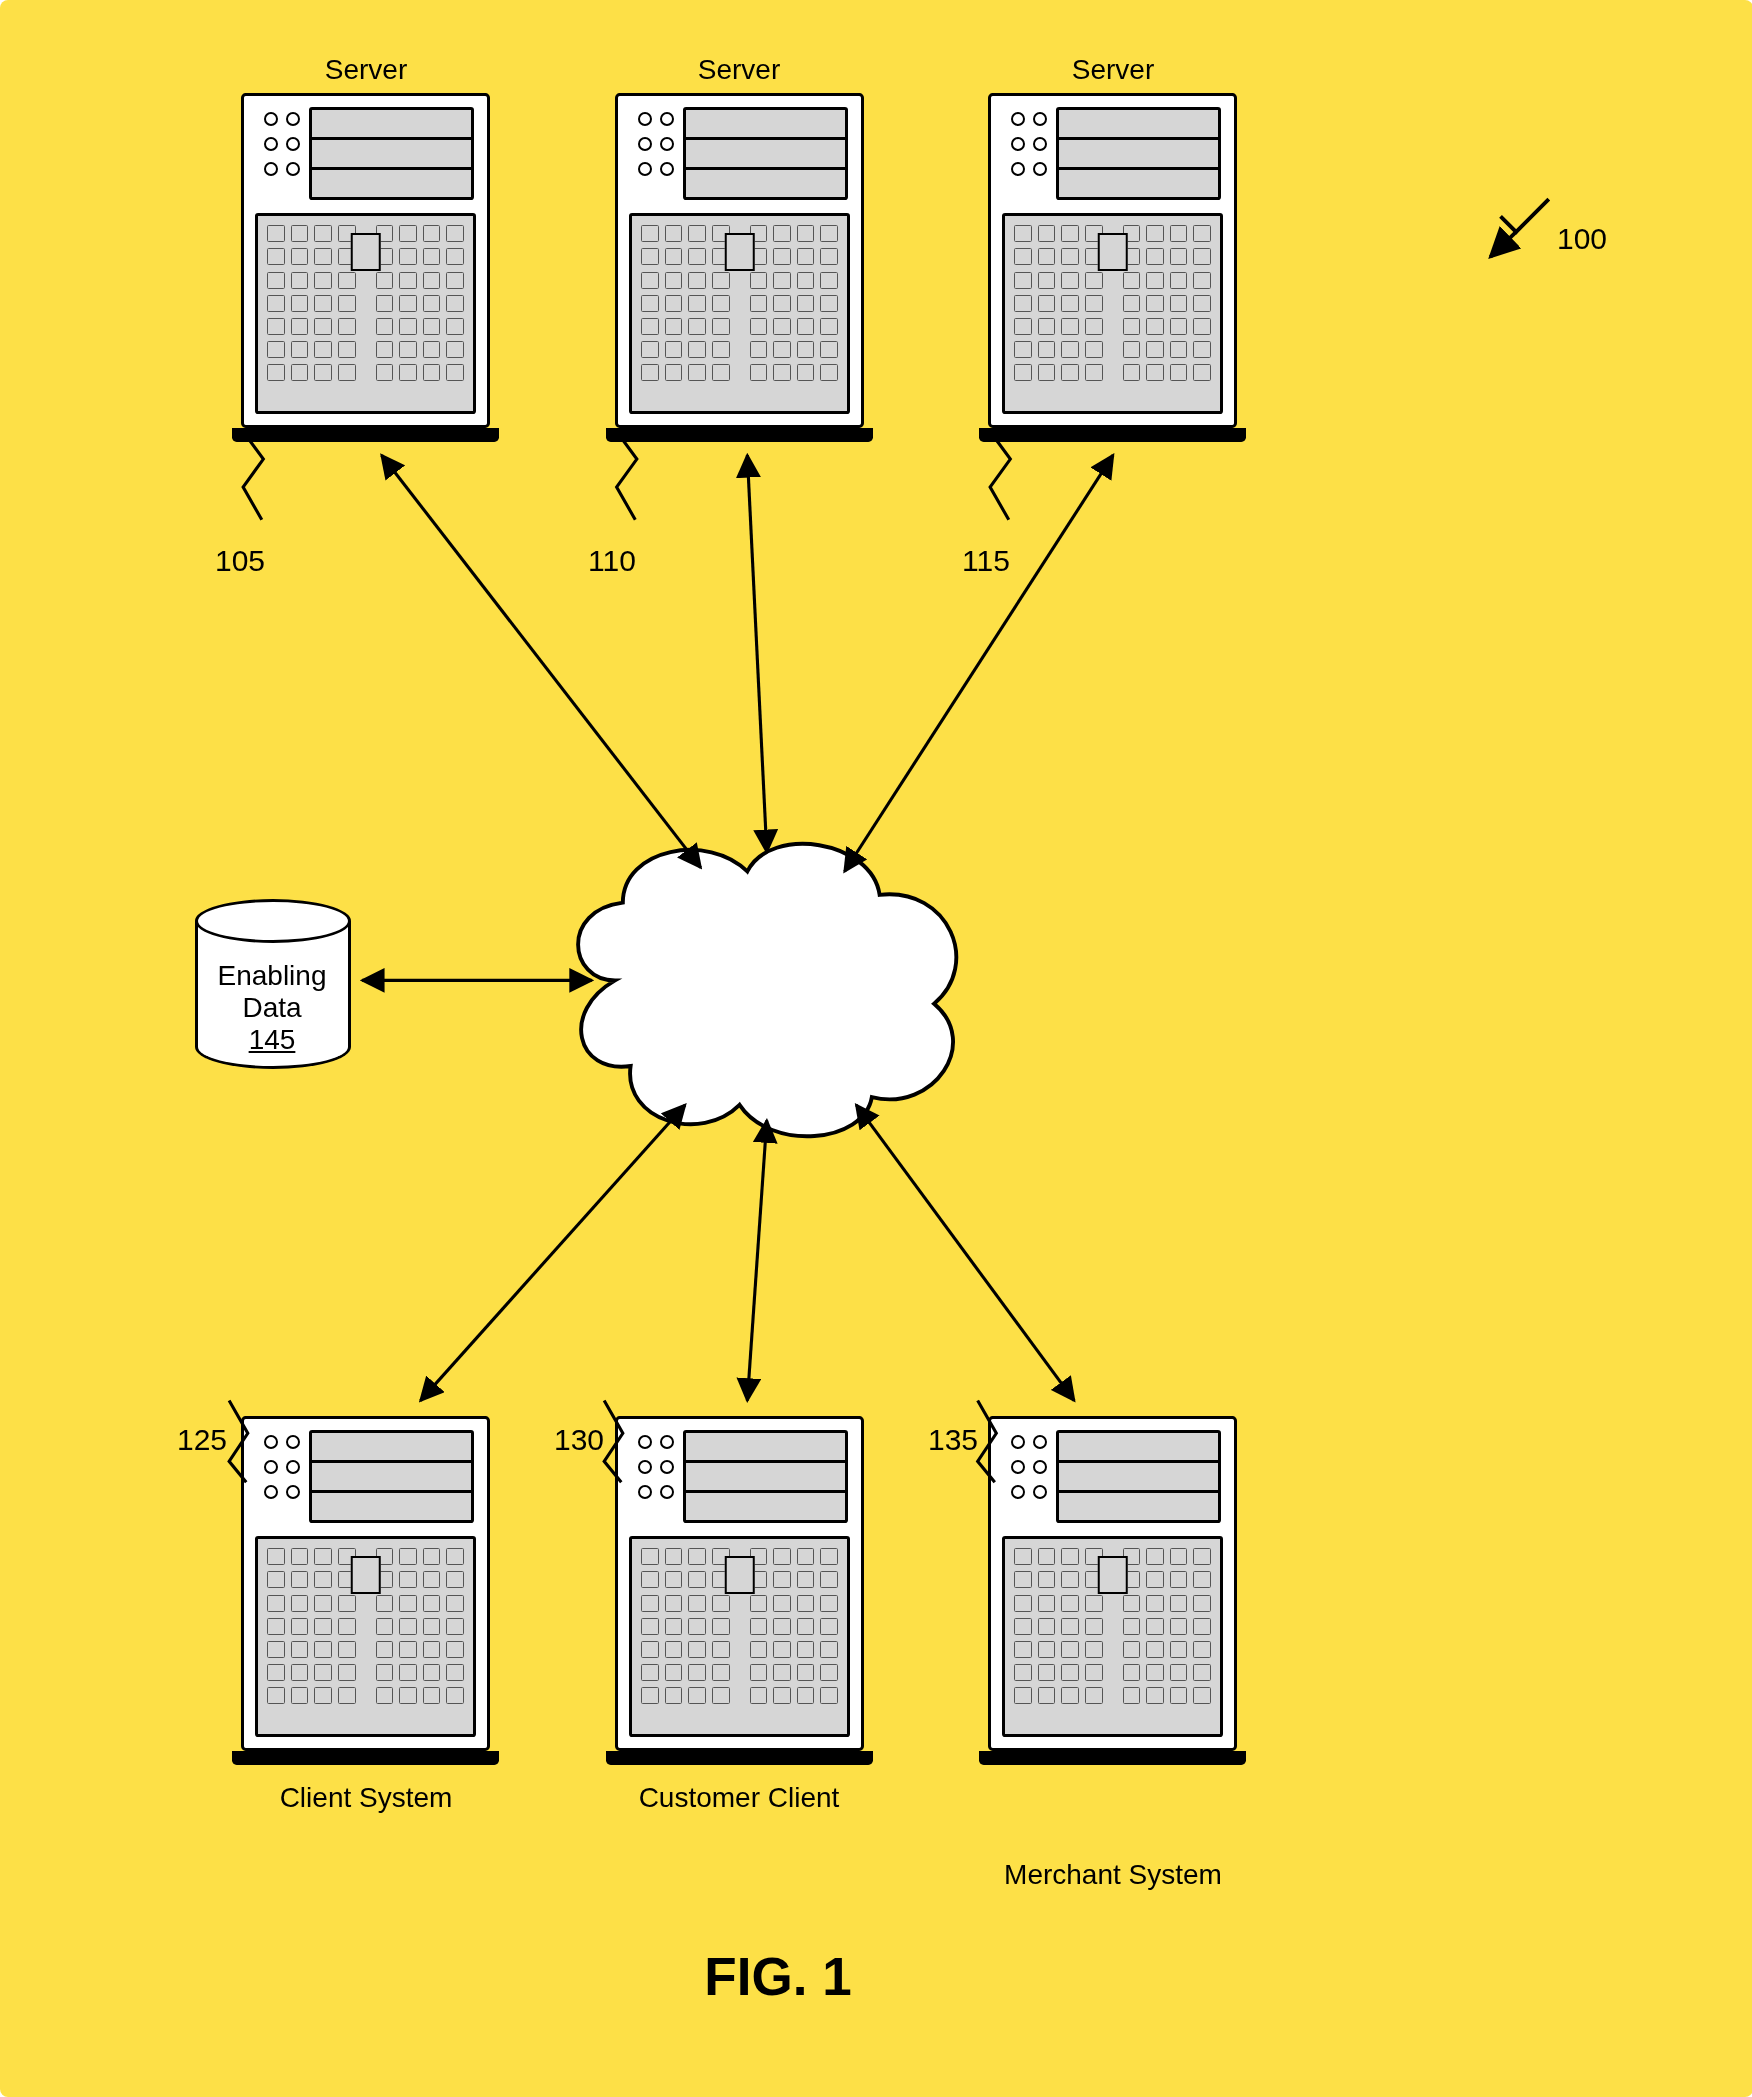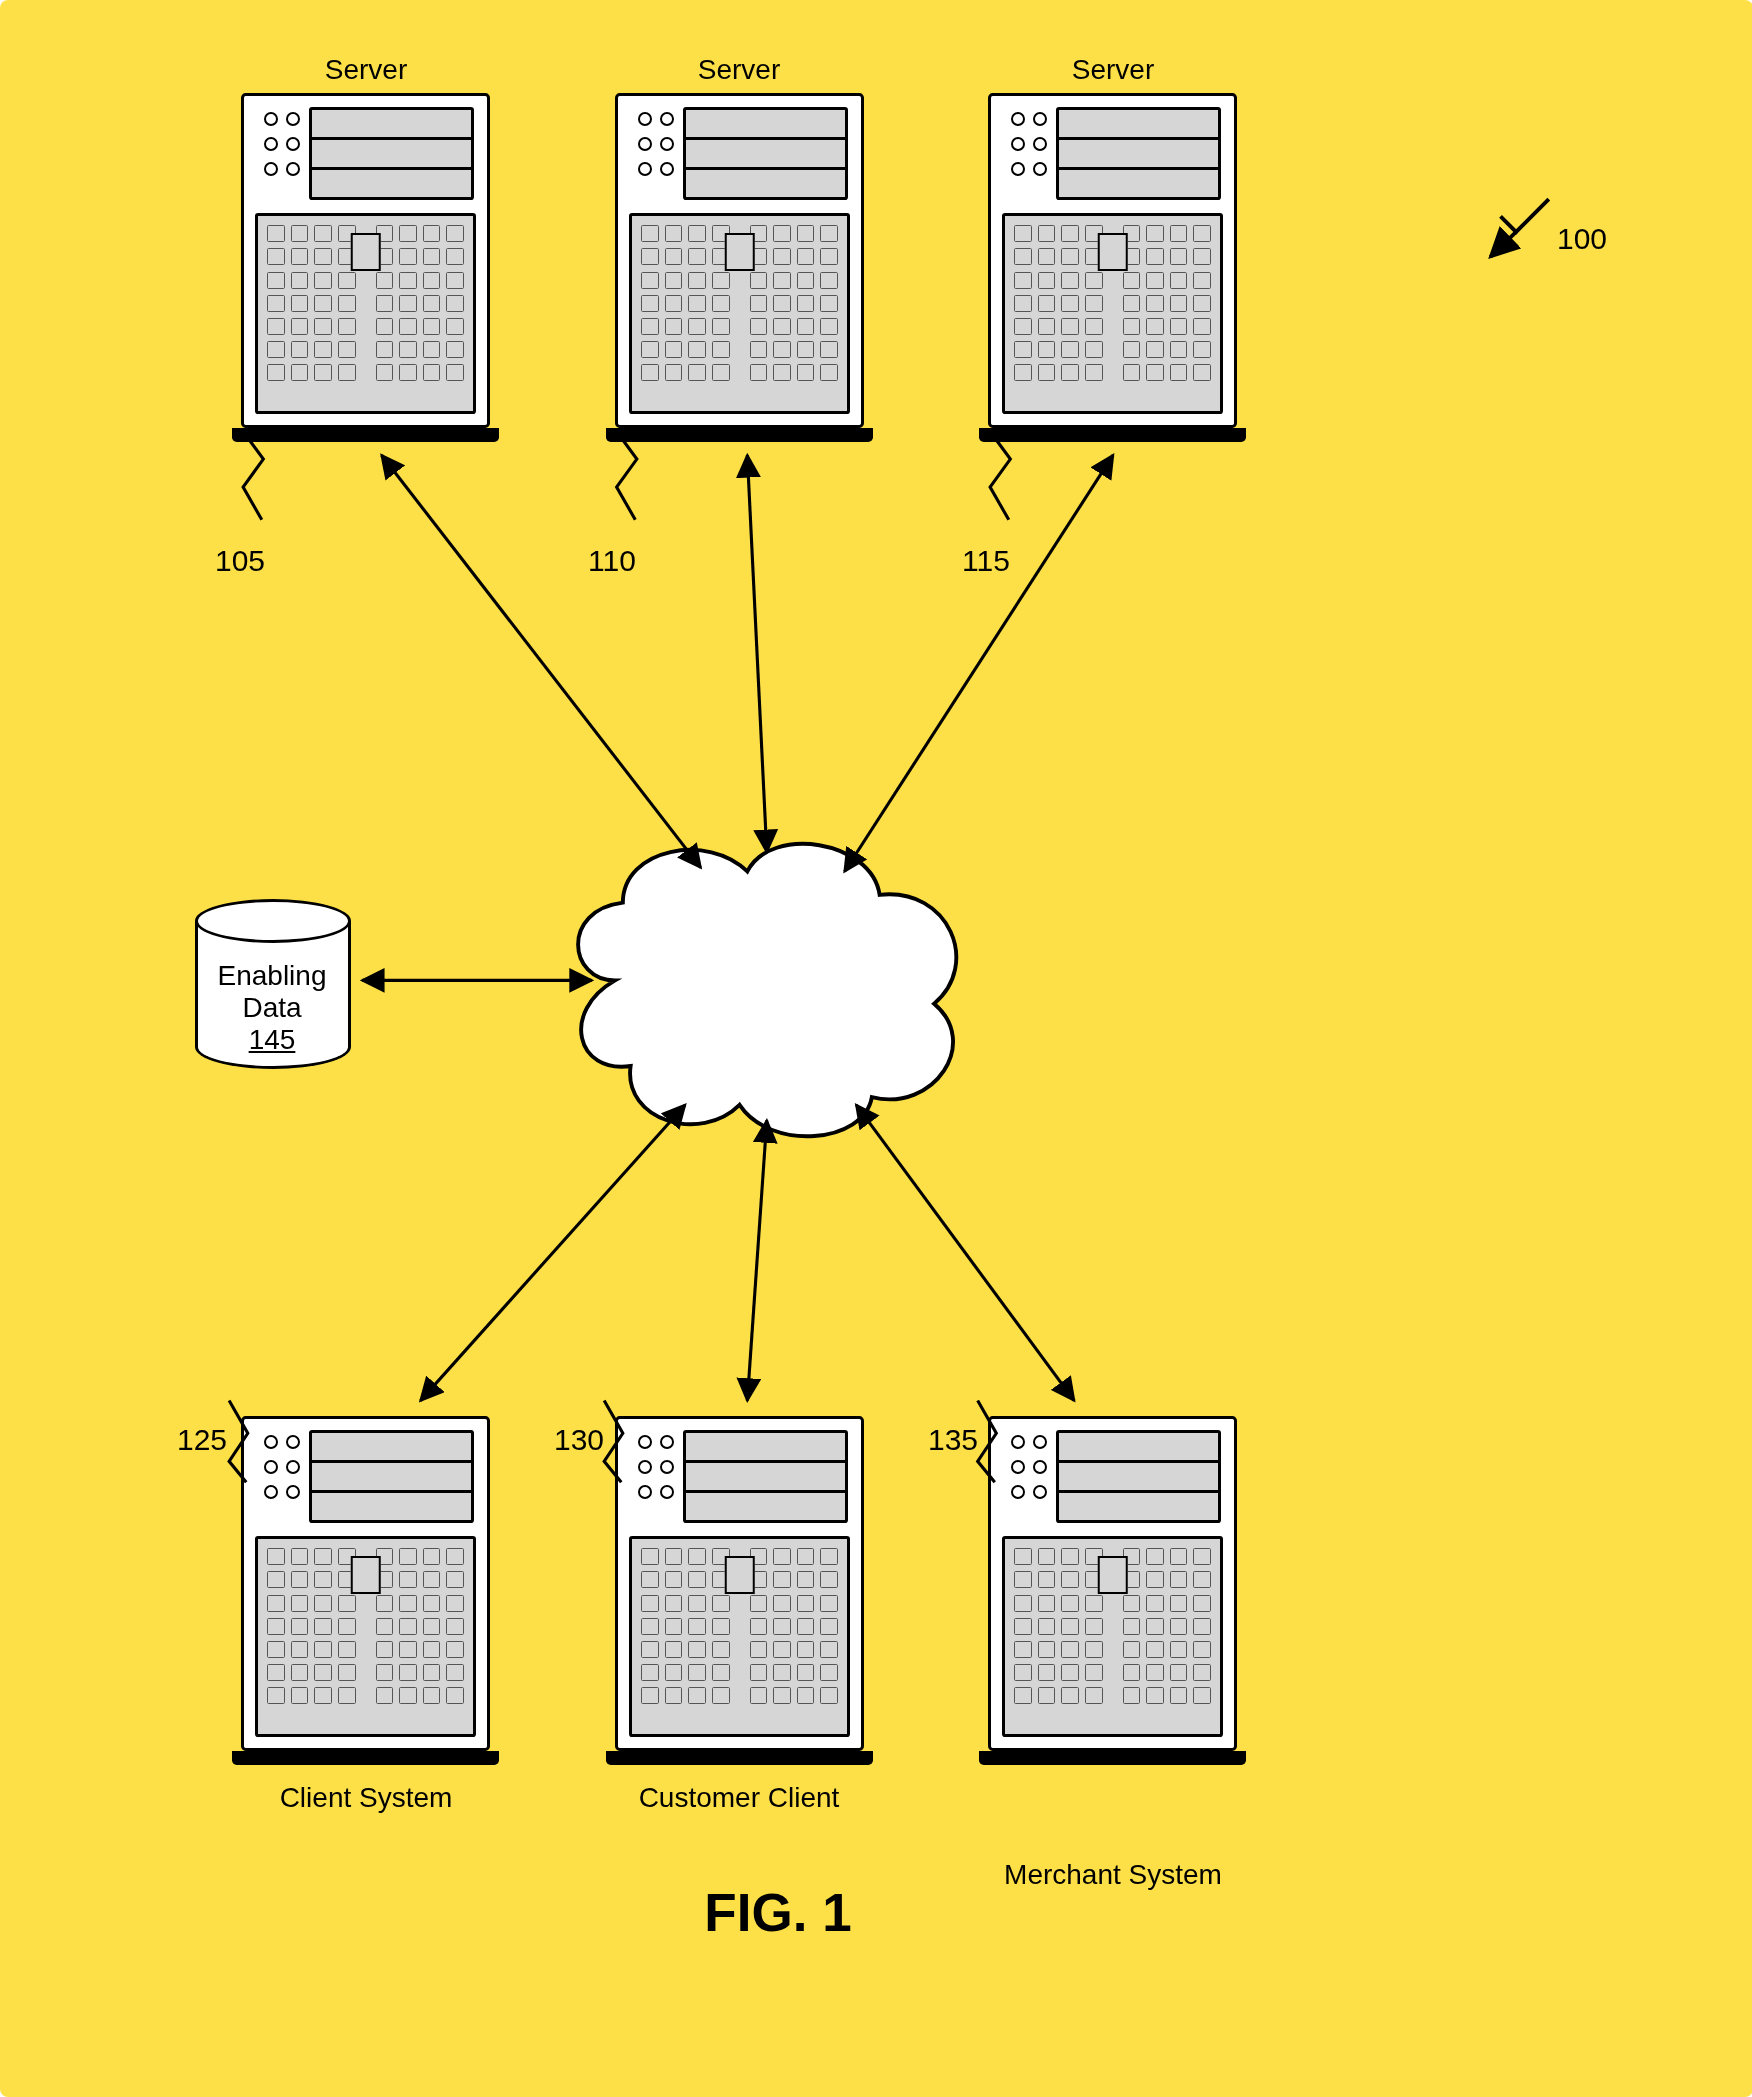--- a/index.html
+++ b/index.html
@@ -722,21 +722,21 @@
   </div>
 
   <div class="label" style="left:366px; top:1782px;">Client System</div>
   <div class="label" style="left:739px; top:1782px;">Customer Client</div>
   <div class="label" style="left:1113px; top:1859px;">Merchant System</div>
 
   <div class="ref" style="left:177px; top:1376px;">125</div>
   <div class="ref" style="left:554px; top:1376px;">130</div>
   <div class="ref" style="left:928px; top:1376px;">135</div>
 
-  <div class="fig" style="left:778px; top:1882px;">FIG. 1</div>
+  <div class="fig" style="left:778px; top:1946px;">FIG. 1</div>
 
   <svg class="overlay" viewBox="0 0 2252 2695">
     <defs>
       <marker id="ah" viewBox="0 0 10 10" refX="9" refY="5" markerWidth="8" markerHeight="8" orient="auto-start-reverse">
         <path d="M 0 0 L 10 5 L 0 10 z" fill="#000"></path>
       </marker>
     </defs>
 
     <path d="
       M 790 1260

